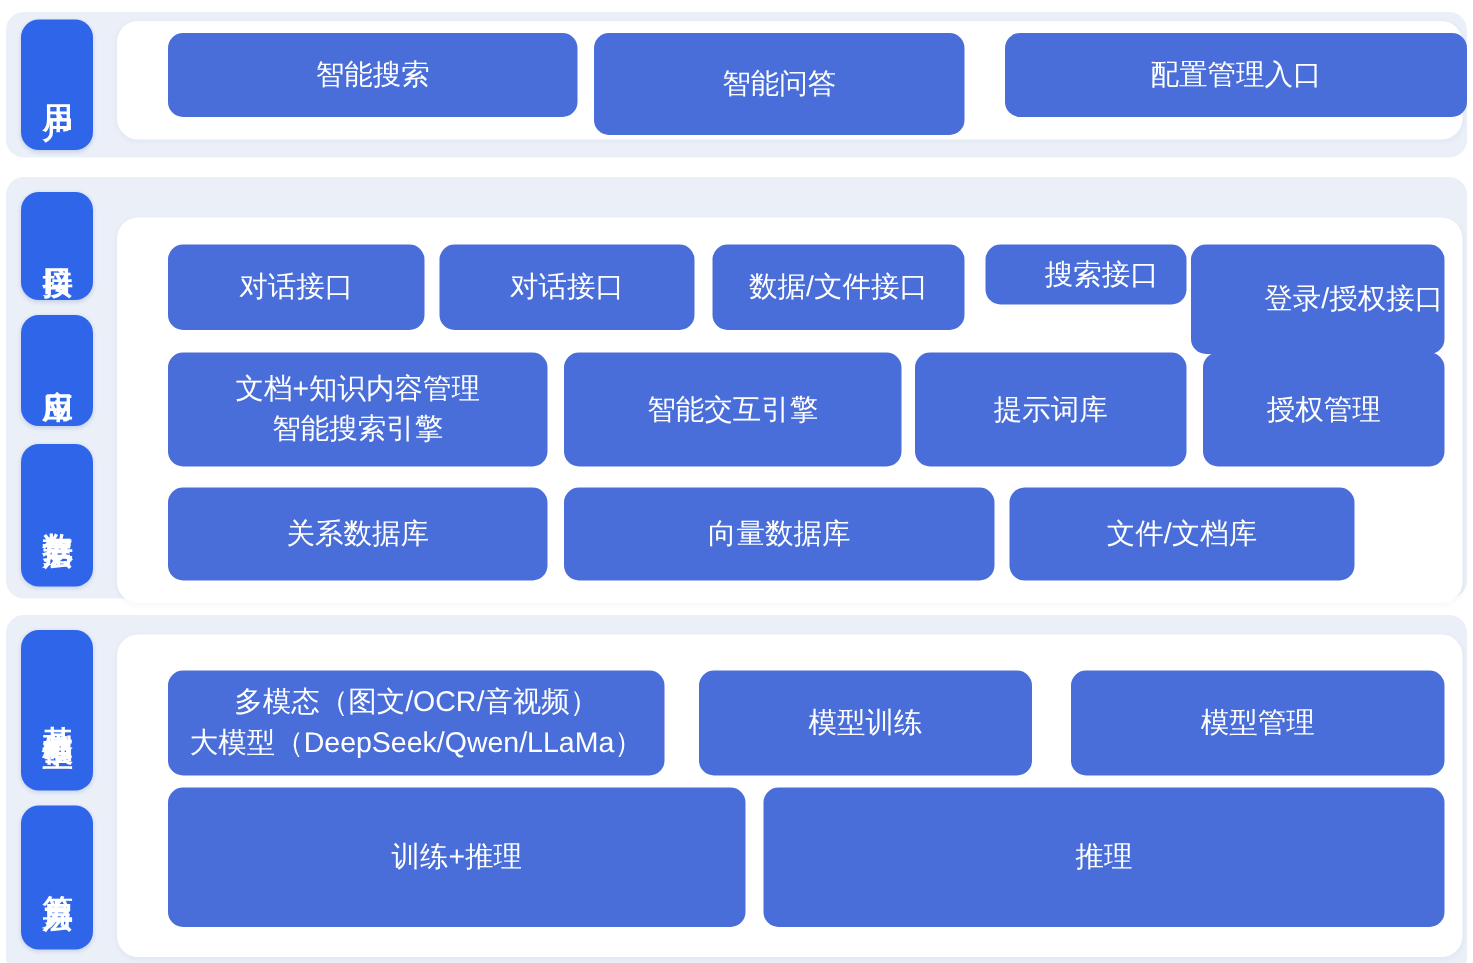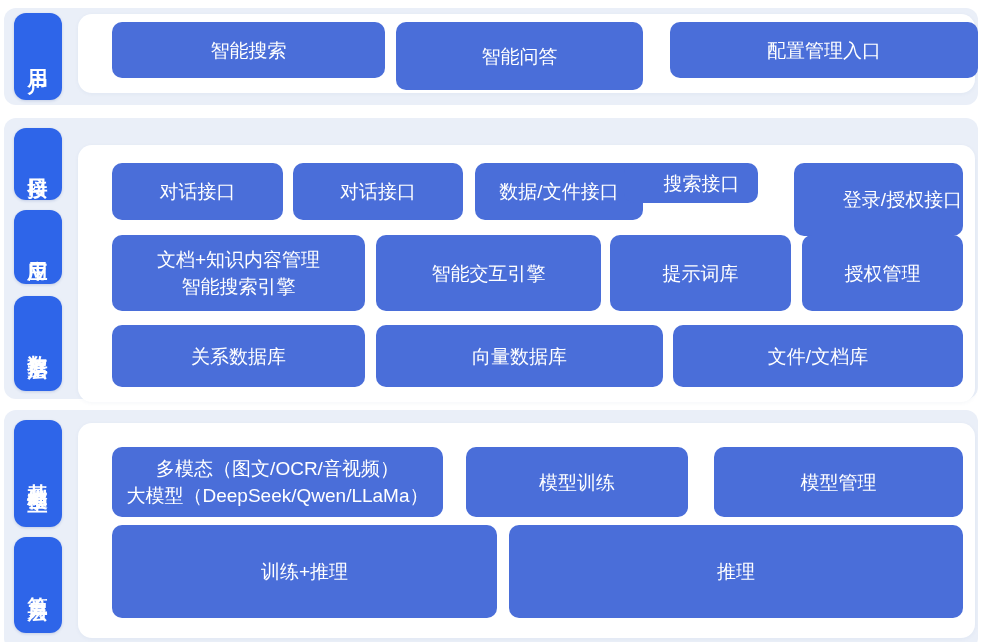--- a/index.html
+++ b/index.html
@@ -58,34 +58,34 @@
   <section class="band" style="top:118px;height:281px;">
     <div class="pill" style="left:10px;top:10px;height:72px;">接口</div>
     <div class="pill" style="left:10px;top:92px;height:74px;">应用</div>
     <div class="pill" style="left:10px;top:178px;height:95px;">数据层</div>
 
     <div class="card" style="left:74px;top:13px;width:897px;height:257px;margin-top:14px;">
 
       <div class="blk" style="left:34px;top:18px;width:171px;height:57px;">对话接口</div>
       <div class="blk" style="left:215px;top:18px;width:170px;height:57px;">对话接口</div>
       <div class="blk" style="left:397px;top:18px;width:168px;height:57px;">数据/文件接口</div>
-      <div class="blk" style="left:546px;top:18px;width:134px;height:40px;padding-left:21px;">搜索接口</div>
+      <div class="blk" style="left:579px;top:18px;width:134px;height:40px;padding-left:21px;">搜索接口</div>
       <div class="blk" style="left:716px;top:18px;width:169px;height:73px;padding-left:48px;">登录/授权接口</div>
 
       <div class="blk" style="left:34px;top:90px;width:253px;height:76px;">
         <span>文档+知识内容管理</span>
         <span>智能搜索引擎</span>
       </div>
       <div class="blk" style="left:298px;top:90px;width:225px;height:76px;">智能交互引擎</div>
       <div class="blk" style="left:532px;top:90px;width:181px;height:76px;text-align:right;">提示词库</div>
       <div class="blk" style="left:724px;top:90px;width:161px;height:76px;">授权管理</div>
 
       <div class="blk" style="left:34px;top:180px;width:253px;height:62px;">关系数据库</div>
       <div class="blk" style="left:298px;top:180px;width:287px;height:62px;">向量数据库</div>
-      <div class="blk" style="left:595px;top:180px;width:290px;height:62px;">文件/文档库</div>
+      <div class="blk" style="left:595px;top:180px;width:230px;height:62px;">文件/文档库</div>
     </div>
   </section>
 
   <section class="band" style="top:410px;height:240px;">
     <div class="pill" style="left:10px;top:10px;height:107px;">基础模型</div>
     <div class="pill" style="left:10px;top:127px;height:96px;">算力层</div>
 
     <div class="card" style="left:74px;top:13px;width:897px;height:215px;">
 
       <div class="blk" style="left:34px;top:24px;width:331px;height:70px;">

